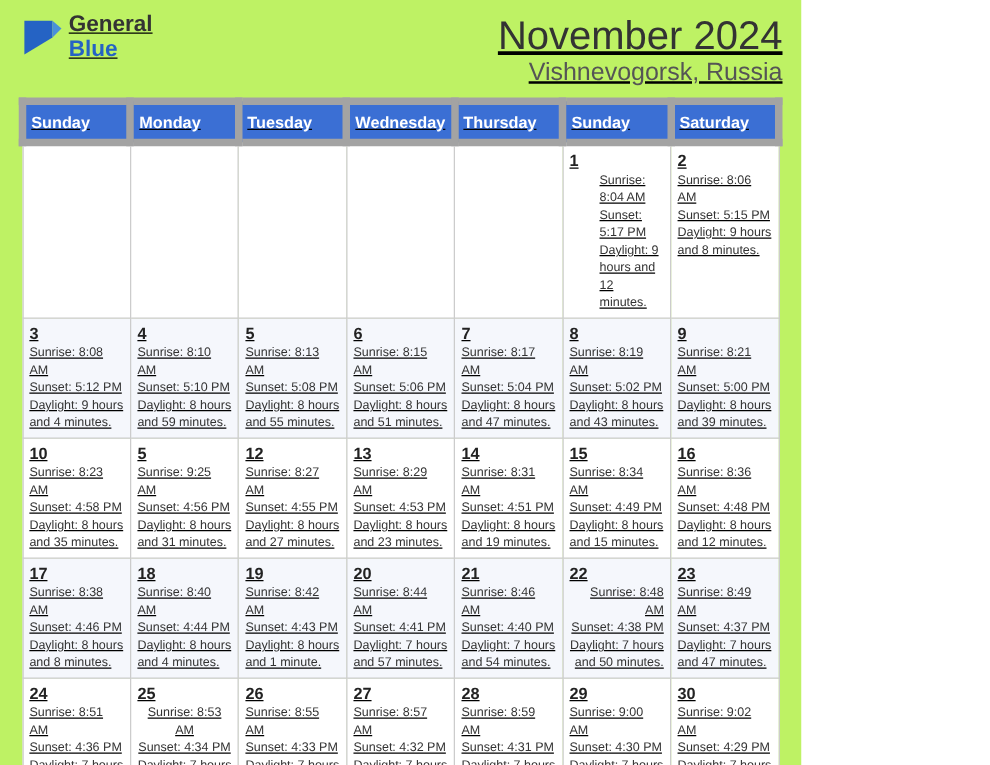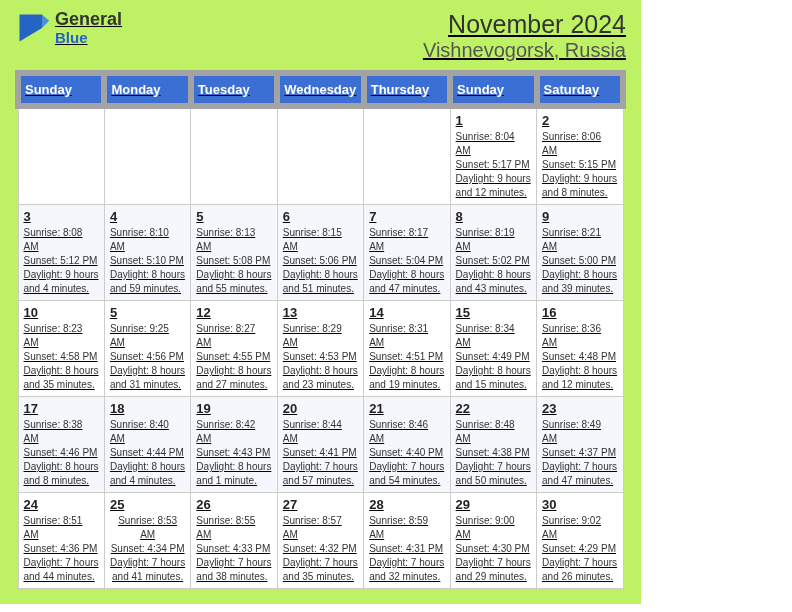--- a/index.html
+++ b/index.html
@@ -31,33 +31,33 @@
       display: flex;
       flex-direction: column;
       line-height: 1.1;
     }
     .logo-general {
       font-size: 18px;
       font-weight: bold;
       color: #333;
     }
     .logo-blue {
-      font-size: 15px;
+      font-size: 18px;
       font-weight: bold;
       color: #2563c4;
     }
     .logo-icon {
       width: 36px;
       height: 36px;
     }
     .title-block {
       text-align: right;
     }
     .month-title {
-      font-size: 25px;
+      font-size: 32px;
       font-weight: normal;
       color: #333;
     }
     .subtitle {
       font-size: 20px;
       color: #555;
     }
     .calendar-table {
       width: 100%;
       border-collapse: collapse;
@@ -140,21 +140,21 @@
     <tbody>
 
     <tr>
           <td class="empty"></td>
           <td class="empty"></td>
           <td class="empty"></td>
           <td class="empty"></td>
           <td class="empty"></td>
           <td>
             <span class="day-number">1</span>
-            <div class="day-info" style="white-space: pre-line;">Sunrise: 8:04 AM
+            <div class="day-info" style="white-space: pre-line; margin-left: 24px;">Sunrise: 8:04 AM
 Sunset: 5:17 PM
 Daylight: 9 hours and 12 minutes.</div>
           </td>
           <td>
             <span class="day-number">2</span>
             <div class="day-info" style="white-space: pre-line;">Sunrise: 8:06 AM
 Sunset: 5:15 PM
 Daylight: 9 hours and 8 minutes.</div>
           </td>
         </tr>
@@ -272,21 +272,21 @@
 Daylight: 7 hours and 57 minutes.</div>
           </td>
           <td>
             <span class="day-number">21</span>
             <div class="day-info" style="white-space: pre-line;">Sunrise: 8:46 AM
 Sunset: 4:40 PM
 Daylight: 7 hours and 54 minutes.</div>
           </td>
           <td>
             <span class="day-number">22</span>
-            <div class="day-info" style="white-space: pre-line;">Sunrise: 8:48 AM
+            <div class="day-info" style="white-space: pre-line; text-align: right;">Sunrise: 8:48 AM
 Sunset: 4:38 PM
 Daylight: 7 hours and 50 minutes.</div>
           </td>
           <td>
             <span class="day-number">23</span>
             <div class="day-info" style="white-space: pre-line;">Sunrise: 8:49 AM
 Sunset: 4:37 PM
 Daylight: 7 hours and 47 minutes.</div>
           </td>
         </tr>

